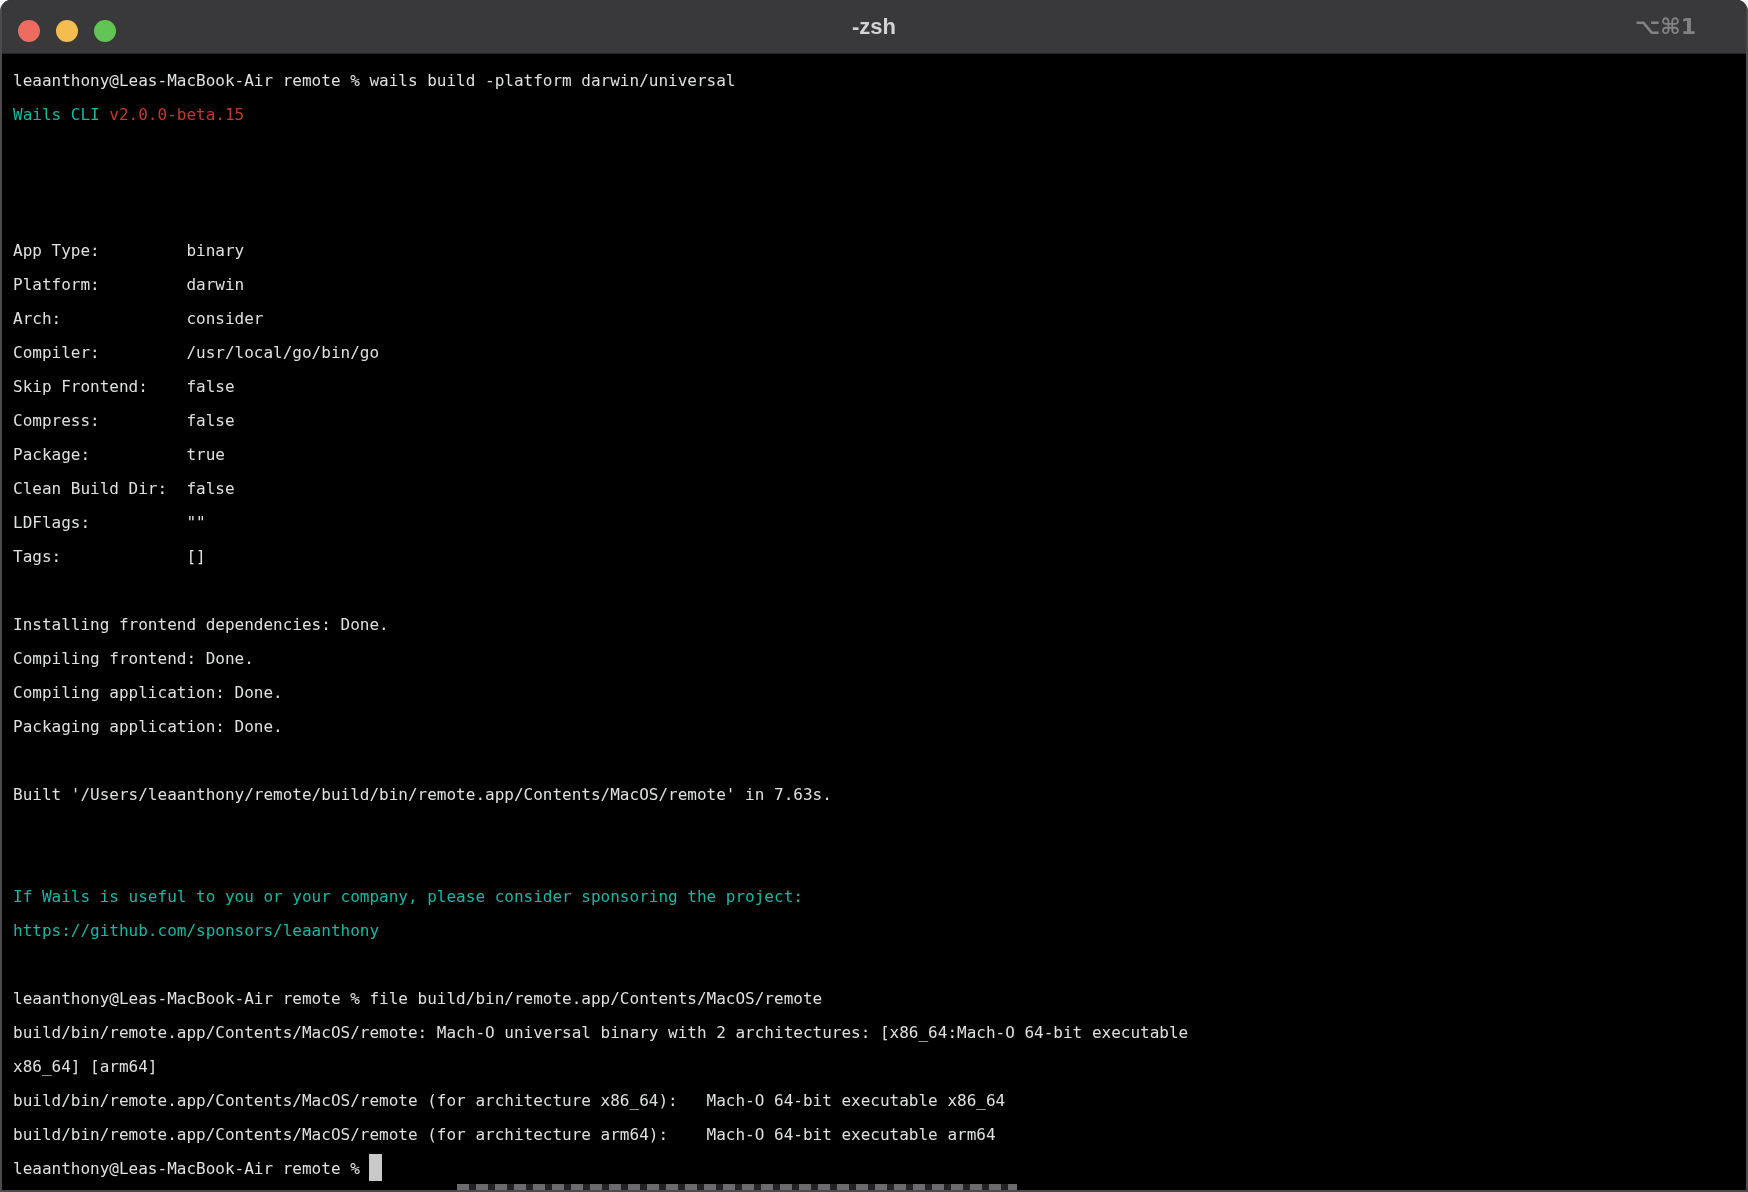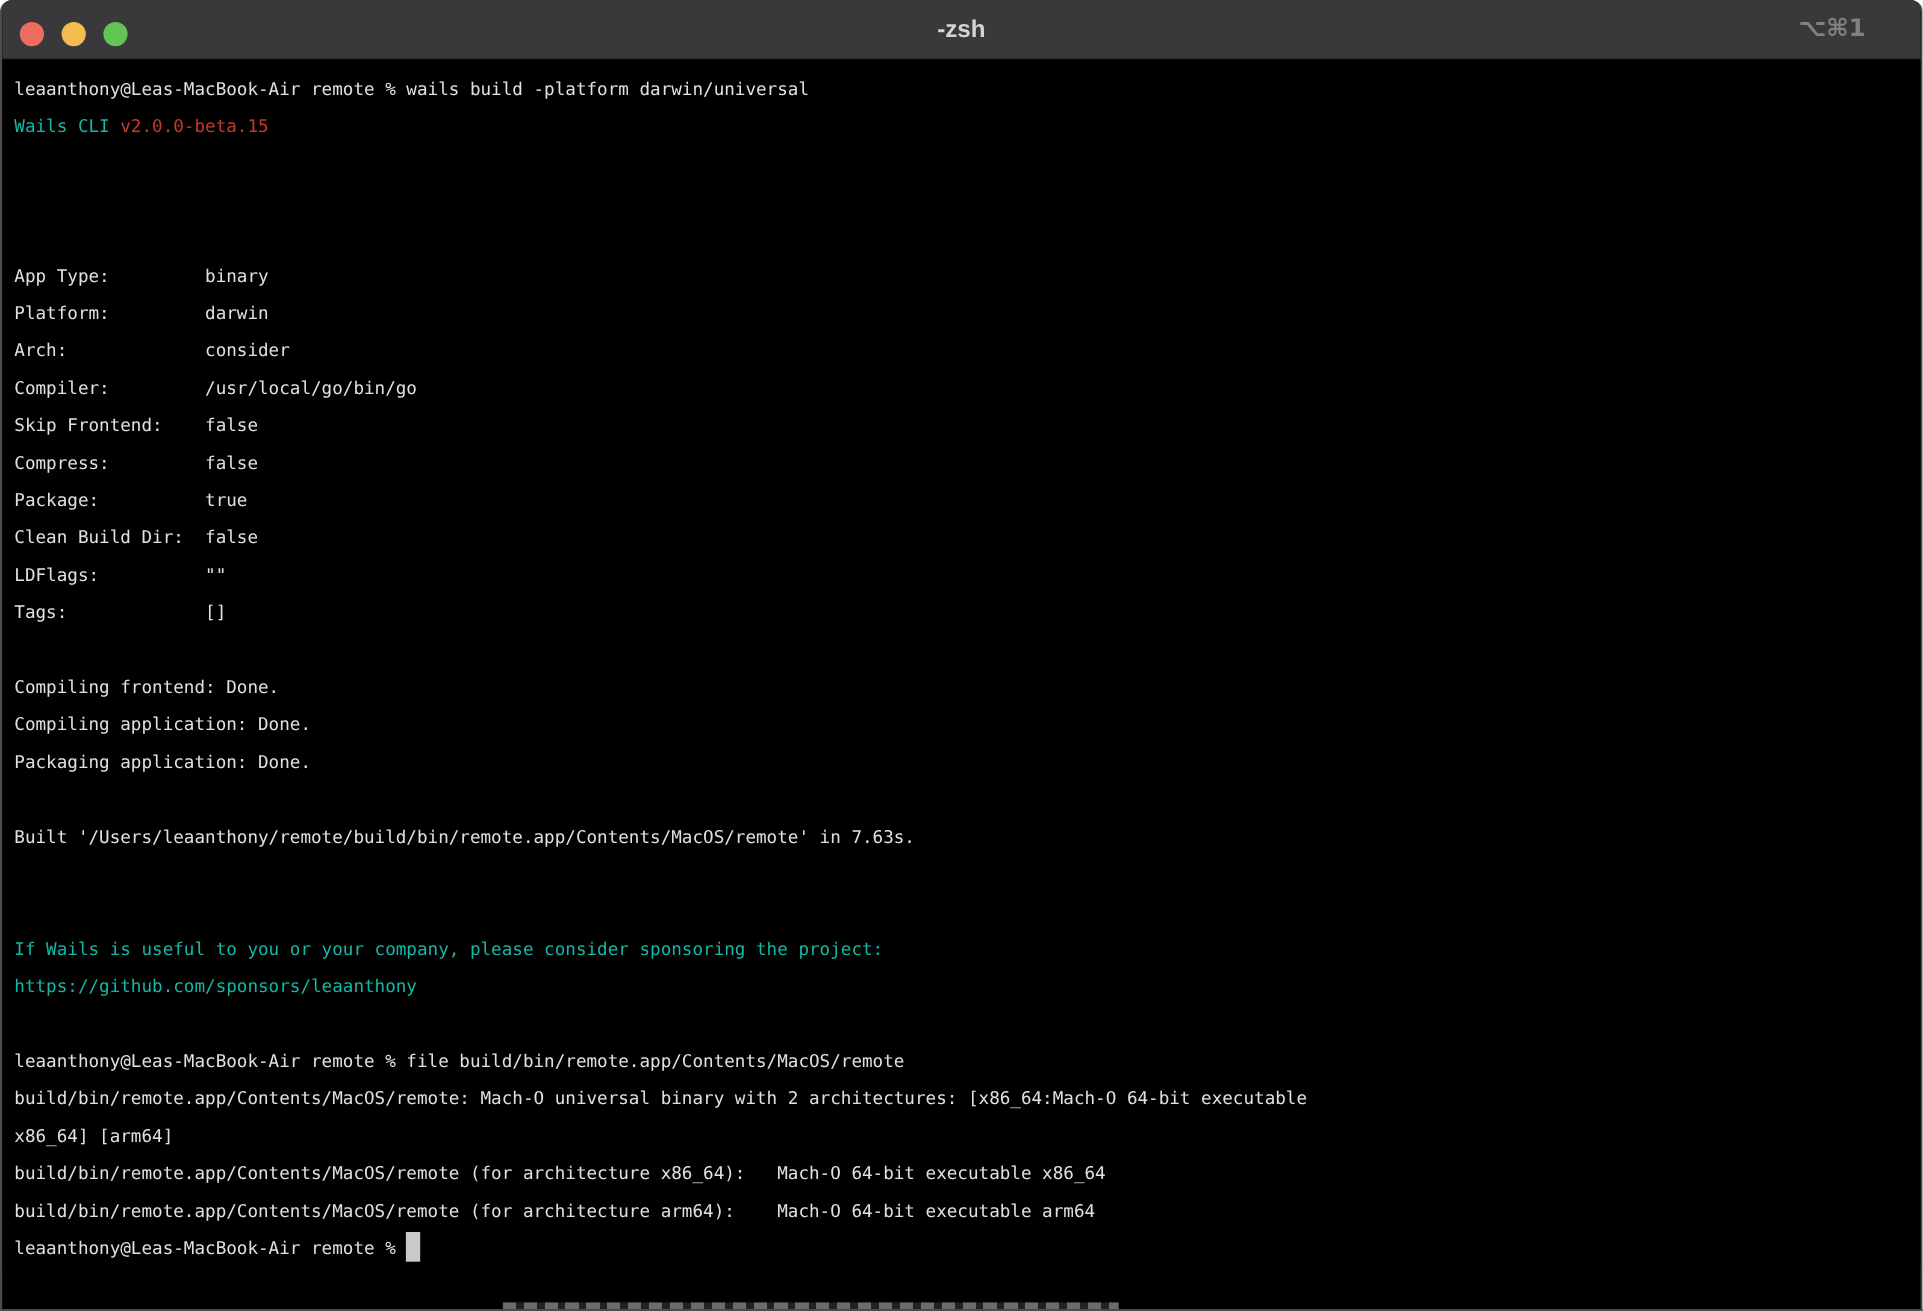--- a/index.html
+++ b/index.html
@@ -134,20 +134,21 @@
     <div class="line kv"><span class="k">Compiler:</span><span>/usr/local/go/bin/go</span></div>
     <div class="line kv"><span class="k">Skip Frontend:</span><span>false</span></div>
     <div class="line kv"><span class="k">Compress:</span><span>false</span></div>
     <div class="line kv"><span class="k">Package:</span><span>true</span></div>
     <div class="line kv"><span class="k">Clean Build Dir:</span><span>false</span></div>
     <div class="line kv"><span class="k">LDFlags:</span><span>""</span></div>
     <div class="line kv"><span class="k">Tags:</span><span>[]</span></div>
 
     <div class="line"></div>
 
+    <div class="line"><span>Installing frontend dependencies: Done.</span></div>
     <div class="line"><span>Compiling frontend: Done.</span></div>
     <div class="line"><span>Compiling application: Done.</span></div>
     <div class="line"><span>Packaging application: Done.</span></div>
 
     <div class="line"></div>
 
     <div class="line"><span>Built '/Users/leaanthony/remote/build/bin/remote.app/Contents/MacOS/remote' in 7.63s.</span></div>
 
     <div class="line"></div>
     <div class="line"></div>

